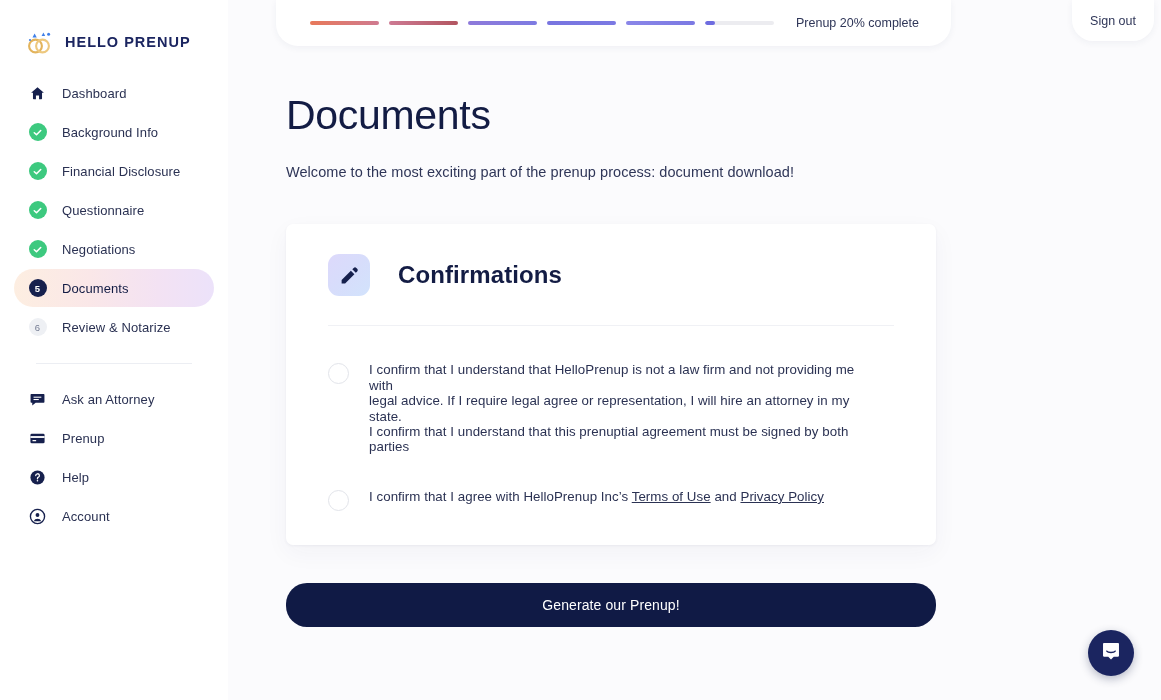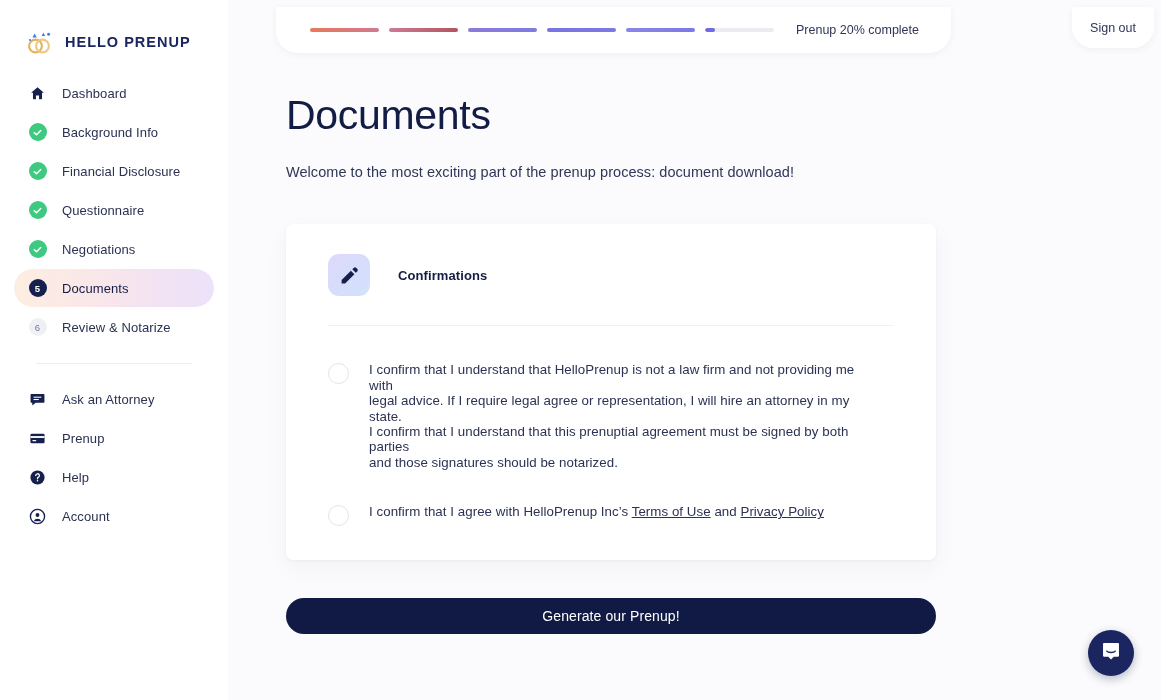--- a/index.html
+++ b/index.html
@@ -116,21 +116,21 @@
   .main {
     flex: 1 1 auto;
     position: relative;
     height: 700px;
     background: #fbfbfd;
   }
 
   
   .topbar {
     position: absolute;
-    top: 7px; left: 0; right: 0;
+    top: 0; left: 0; right: 0;
     height: 48px;
   }
 
   .progress-pill {
     position: absolute;
     left: 48px;
     top: 0;
     width: 675px;
     height: 46px;
     background: #ffffff;
@@ -230,21 +230,21 @@
     gap: 28px;
   }
   .card-icon {
     width: 42px; height: 42px;
     border-radius: 11px;
     background: linear-gradient(135deg, #ddd9fb 0%, #d7ddfb 50%, #d2e3fc 100%);
     display: flex; align-items: center; justify-content: center;
     flex: 0 0 42px;
   }
   .card-title {
-    font-size: 13px;
+    font-size: 24px;
     color: #131c44;
     letter-spacing: 0.1px;
   }
 
   .card-divider {
     height: 1px;
     background: #f0f1f5;
     margin: 29px 0 0 0;
   }
 
@@ -279,21 +279,21 @@
     color: #2b3253;
     text-decoration: underline;
     cursor: pointer;
   }
 
   
   .cta {
     display: block;
     margin-top: 38px;
     width: 650px;
-    height: 36px;
+    height: 44px;
     background: #101a45;
     border: none;
     border-radius: 21px;
     color: #ffffff;
     font-family: "Liberation Sans", sans-serif;
     font-size: 14px;
     letter-spacing: 0.1px;
     cursor: pointer;
   }
 
@@ -489,21 +489,20 @@
         </div>
 
         <div class="card-divider"></div>
 
         <div class="confirm-row first">
           <span class="checkbox"></span>
           <div class="confirm-text">
             <span class="line">I confirm that I understand that HelloPrenup is not a law firm and not providing me with</span>
             <span class="line">legal advice. If I require legal agree or representation, I will hire an attorney in my state.</span>
             <span class="line">I confirm that I understand that this prenuptial agreement must be signed by both parties</span>
-            <span class="line">and those signatures should be notarized.</span>
           </div>
         </div>
 
         <div class="confirm-row second">
           <span class="checkbox"></span>
           <div class="confirm-text">
             <span>I confirm that I agree with HelloPrenup Inc’s </span><a class="inline-link">Terms of Use</a><span> and </span><a class="inline-link">Privacy Policy</a>
           </div>
         </div>
 

